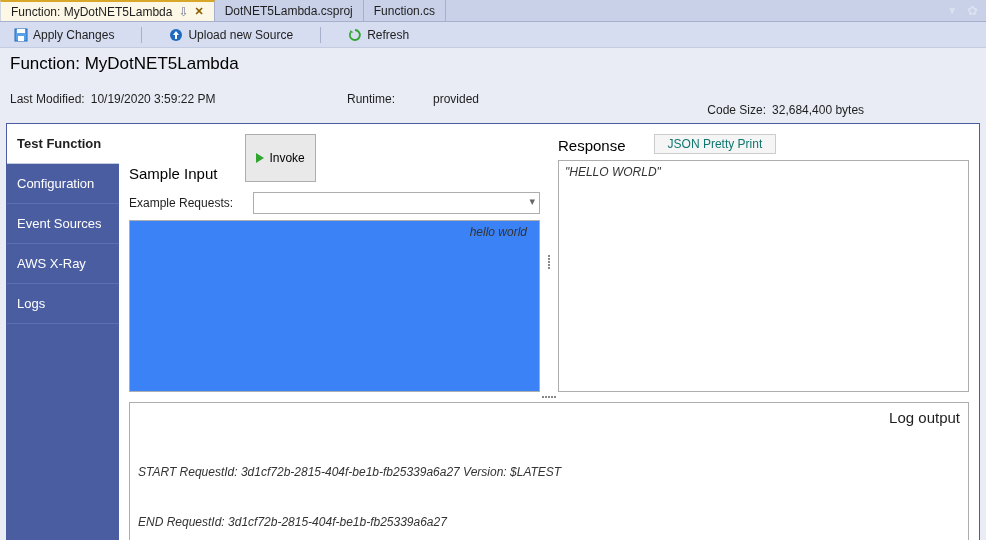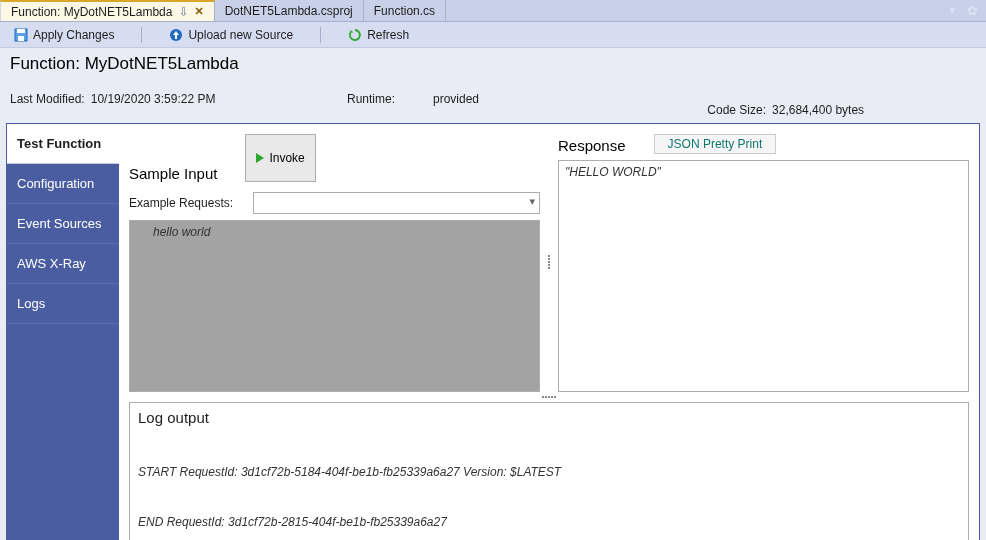--- a/index.html
+++ b/index.html
@@ -182,26 +182,27 @@
     background: #fff;
     position: relative;
   }
   .combo::after {
     content:"▾";
     position:absolute; right:4px; top:2px; color:#666; font-size:11px;
   }
   .textarea-box {
     flex: 1;
     border: 1px solid #adadad;
-    background: #a3a3a3;
-    padding: 4px 23px;
+    background: #3b82f6;
+    padding: 4px 12px;
     font-style: italic;
     color: #333;
     overflow: auto;
     font-size: 12px;
+    text-align: right;
   }
   .splitter-h {
     width: 6px;
     display:flex;flex-direction:column;justify-content:center;align-items:center;gap:1px;
   }
   .splitter-h .dot{width:2px;height:2px;background:#888;}
 
   .response-box {
     flex:1;
     border:1px solid #adadad;
@@ -220,21 +221,21 @@
 
   .log-panel {
     border:1px solid #adadad;
     background:#fff;
     padding:6px 8px;
     flex:1;
     display:flex;flex-direction:column;
     min-height:110px;
   }
   .log-panel h3 {
-    font-size:15px;font-weight:400;margin-bottom:4px;
+    font-size:15px;font-weight:400;margin-bottom:4px;text-align:right;
   }
   .log-body {
     font-style: italic;
     font-size: 12px;
     line-height: 1.4;
     color: #333;
     white-space: pre-wrap;
   }
 </style>
 </head>
@@ -358,20 +359,20 @@
       <div class="dot"></div>
         <div class="dot"></div>
         <div class="dot"></div>
         <div class="dot"></div>
         <div class="dot"></div>
     </div>
 
     <div class="log-panel">
       <h3>Log output</h3>
       <div class="log-body">
-        <div>START RequestId: 3d1cf72b-5184-404f-be1b-fb25339a6a27 Version: $LATEST</div>
+        <div>START RequestId: 3d1cf72b-2815-404f-be1b-fb25339a6a27 Version: $LATEST</div>
         <div>END RequestId: 3d1cf72b-2815-404f-be1b-fb25339a6a27</div>
         
         
       </div>
     </div>
   </div>
 </div>
 
 </body></html>

